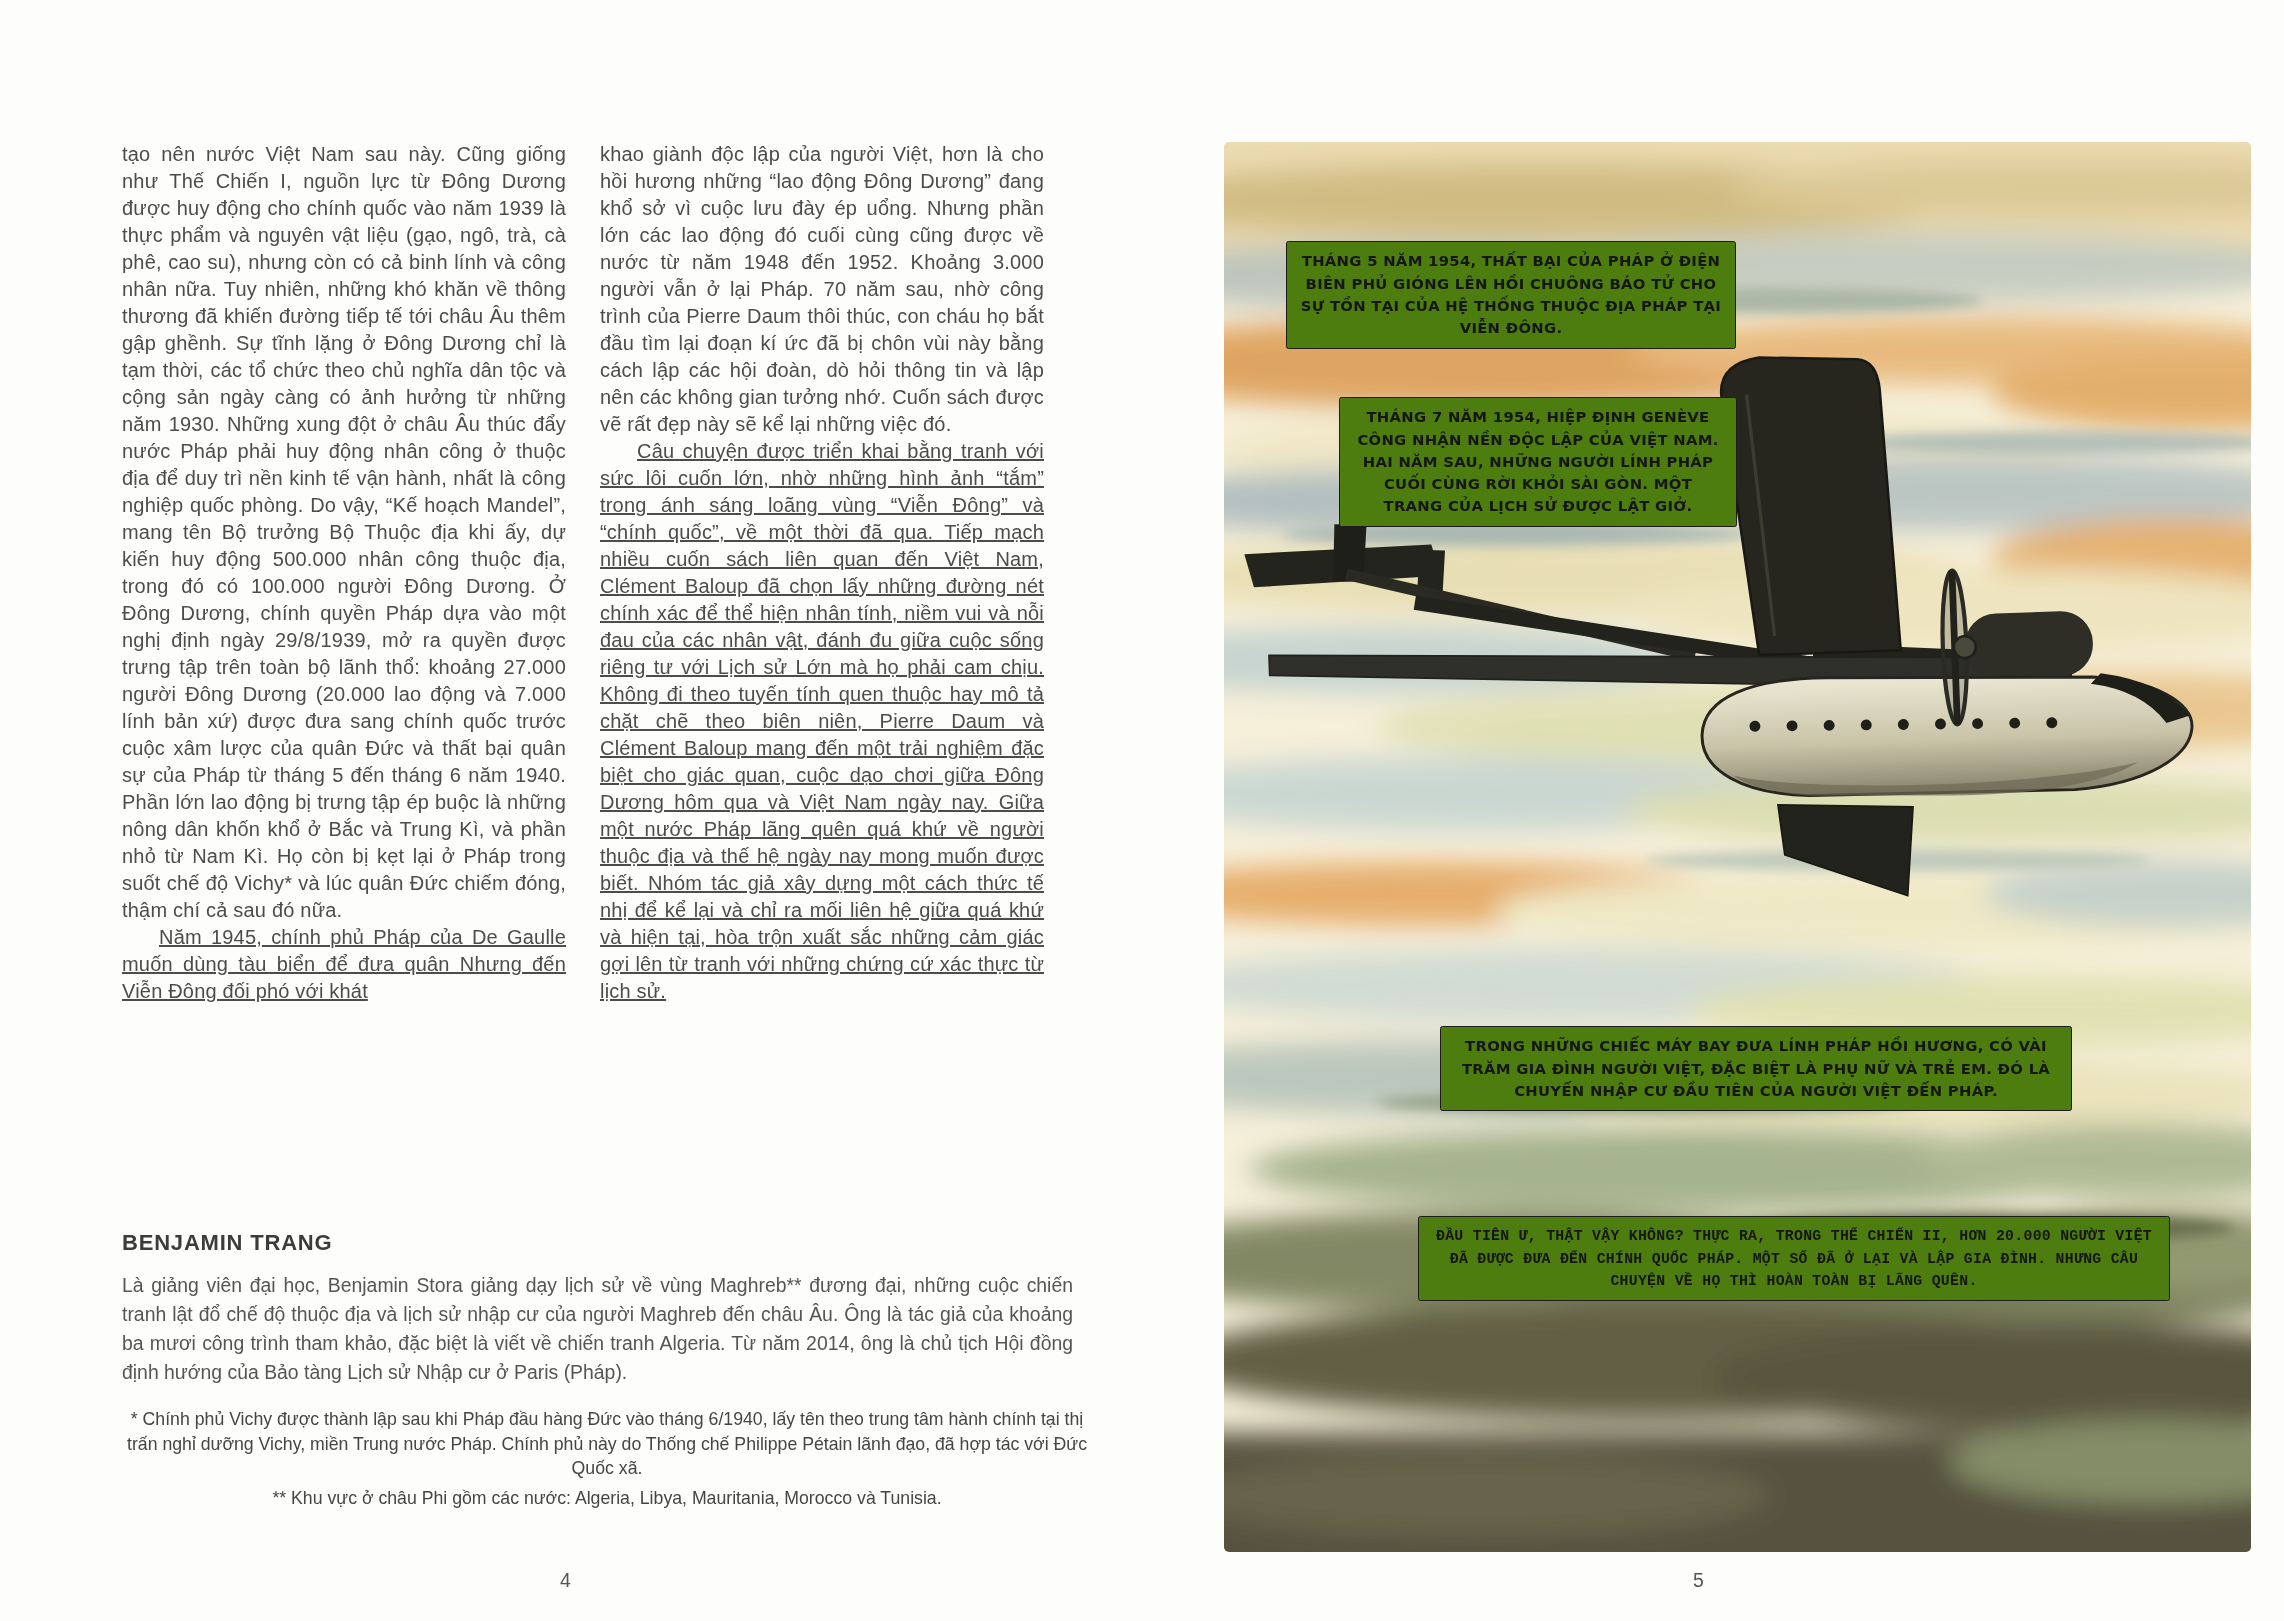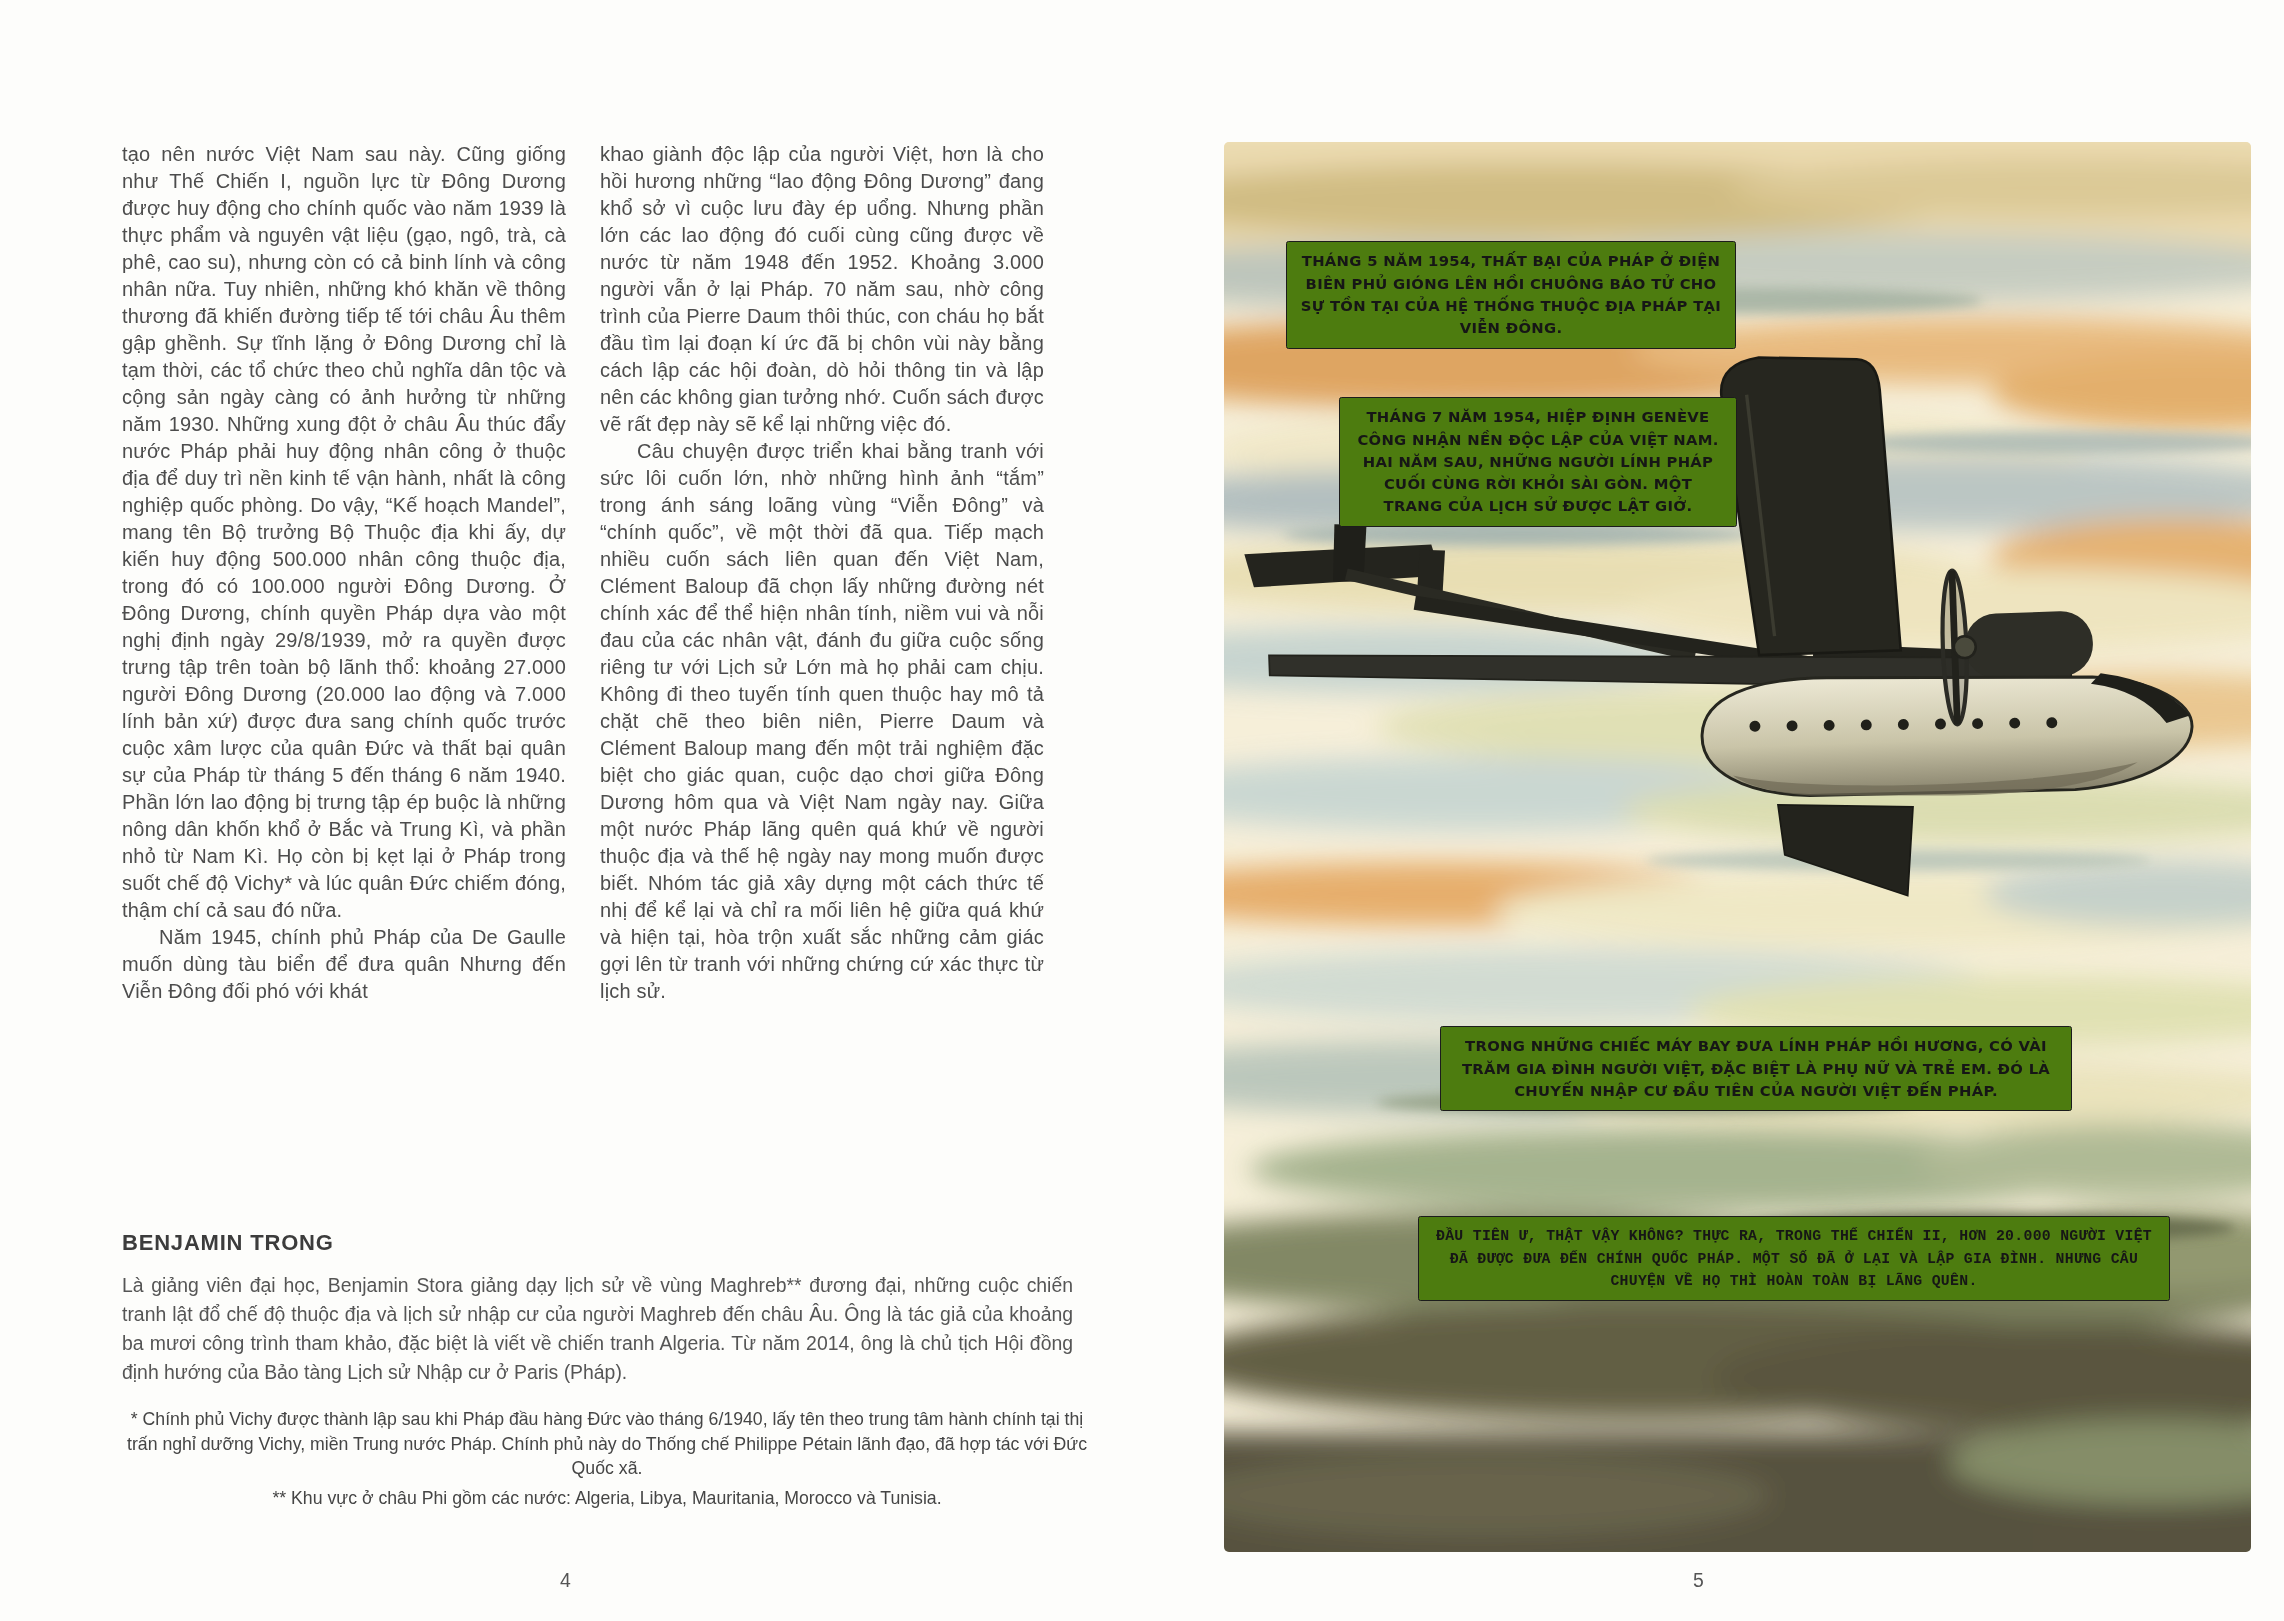--- a/index.html
+++ b/index.html
@@ -14,21 +14,21 @@
   .spread{position:absolute;left:0;top:18px;width:2284px;height:1621px;}
 
   
   .text-col{
     position:absolute;width:444px;
     font-size:20px;line-height:27px;
     text-align:justify;letter-spacing:0.2px;
     color:#4c4c4c;
   }
   .text-col p{margin:0;}
-  .text-col p.indent{text-indent:37px;}
+  .text-col p.indent{text-indent:37px;text-decoration:underline;}
   #col1{left:122px;top:123px;}
   #col2{left:600px;top:123px;}
 
   .stora-title{
     position:absolute;left:122px;top:1212px;
     font-size:22px;font-weight:bold;letter-spacing:0.8px;
     color:#3c3c3c;margin:0;
   }
   .bio{
     position:absolute;left:122px;top:1253px;width:951px;
@@ -81,21 +81,21 @@
   <div>
     <div class="text-col" id="col1">
       <p>tạo nên nước Việt Nam sau này. Cũng giống như Thế Chiến I, nguồn lực từ Đông Dương được huy động cho chính quốc vào năm 1939 là thực phẩm và nguyên vật liệu (gạo, ngô, trà, cà phê, cao su), nhưng còn có cả binh lính và công nhân nữa. Tuy nhiên, những khó khăn về thông thương đã khiến đường tiếp tế tới châu Âu thêm gập ghềnh. Sự tĩnh lặng ở Đông Dương chỉ là tạm thời, các tổ chức theo chủ nghĩa dân tộc và cộng sản ngày càng có ảnh hưởng từ những năm 1930. Những xung đột ở châu Âu thúc đẩy nước Pháp phải huy động nhân công ở thuộc địa để duy trì nền kinh tế vận hành, nhất là công nghiệp quốc phòng. Do vậy, “Kế hoạch Mandel”, mang tên Bộ trưởng Bộ Thuộc địa khi ấy, dự kiến huy động 500.000 nhân công thuộc địa, trong đó có 100.000 người Đông Dương. Ở Đông Dương, chính quyền Pháp dựa vào một nghị định ngày 29/8/1939, mở ra quyền được trưng tập trên toàn bộ lãnh thổ: khoảng 27.000 người Đông Dương (20.000 lao động và 7.000 lính bản xứ) được đưa sang chính quốc trước cuộc xâm lược của quân Đức và thất bại quân sự của Pháp từ tháng 5 đến tháng 6 năm 1940. Phần lớn lao động bị trưng tập ép buộc là những nông dân khốn khổ ở Bắc và Trung Kì, và phần nhỏ từ Nam Kì. Họ còn bị kẹt lại ở Pháp trong suốt chế độ Vichy* và lúc quân Đức chiếm đóng, thậm chí cả sau đó nữa.</p>
       <p class="indent">Năm 1945, chính phủ Pháp của De Gaulle muốn dùng tàu biển để đưa quân Nhưng đến Viễn Đông đối phó với khát</p>
     </div>
     <div class="text-col" id="col2">
       <p>khao giành độc lập của người Việt, hơn là cho hồi hương những “lao động Đông Dương” đang khổ sở vì cuộc lưu đày ép uổng. Nhưng phần lớn các lao động đó cuối cùng cũng được về nước từ năm 1948 đến 1952. Khoảng 3.000 người vẫn ở lại Pháp. 70 năm sau, nhờ công trình của Pierre Daum thôi thúc, con cháu họ bắt đầu tìm lại đoạn kí ức đã bị chôn vùi này bằng cách lập các hội đoàn, dò hỏi thông tin và lập nên các không gian tưởng nhớ. Cuốn sách được vẽ rất đẹp này sẽ kể lại những việc đó.</p>
       <p class="indent">Câu chuyện được triển khai bằng tranh với sức lôi cuốn lớn, nhờ những hình ảnh “tắm” trong ánh sáng loãng vùng “Viễn Đông” và “chính quốc”, về một thời đã qua. Tiếp mạch nhiều cuốn sách liên quan đến Việt Nam, Clément Baloup đã chọn lấy những đường nét chính xác để thể hiện nhân tính, niềm vui và nỗi đau của các nhân vật, đánh đu giữa cuộc sống riêng tư với Lịch sử Lớn mà họ phải cam chịu. Không đi theo tuyến tính quen thuộc hay mô tả chặt chẽ theo biên niên, Pierre Daum và Clément Baloup mang đến một trải nghiệm đặc biệt cho giác quan, cuộc dạo chơi giữa Đông Dương hôm qua và Việt Nam ngày nay. Giữa một nước Pháp lãng quên quá khứ về người thuộc địa và thế hệ ngày nay mong muốn được biết. Nhóm tác giả xây dựng một cách thức tế nhị để kể lại và chỉ ra mối liên hệ giữa quá khứ và hiện tại, hòa trộn xuất sắc những cảm giác gợi lên từ tranh với những chứng cứ xác thực từ lịch sử.</p>
     </div>
 
-    <h3 class="stora-title">BENJAMIN TRONG</h3>
+    <h3 class="stora-title">BENJAMIN TRANG</h3>
     <p class="bio">Là giảng viên đại học, Benjamin Stora giảng dạy lịch sử về vùng Maghreb** đương đại, những cuộc chiến tranh lật đổ chế độ thuộc địa và lịch sử nhập cư của người Maghreb đến châu Âu. Ông là tác giả của khoảng ba mươi công trình tham khảo, đặc biệt là viết về chiến tranh Algeria. Từ năm 2014, ông là chủ tịch Hội đồng định hướng của Bảo tàng Lịch sử Nhập cư ở Paris (Pháp).</p>
 
     <div class="footnotes">
       <p>* Chính phủ Vichy được thành lập sau khi Pháp đầu hàng Đức vào tháng 6/1940, lấy tên theo trung tâm hành chính tại thị trấn nghỉ dưỡng Vichy, miền Trung nước Pháp. Chính phủ này do Thống chế Philippe Pétain lãnh đạo, đã hợp tác với Đức Quốc xã.</p>
       <p>** Khu vực ở châu Phi gồm các nước: Algeria, Libya, Mauritania, Morocco và Tunisia.</p>
     </div>
 
     <div class="page-num" id="pn4">4</div>
   </div>
 

